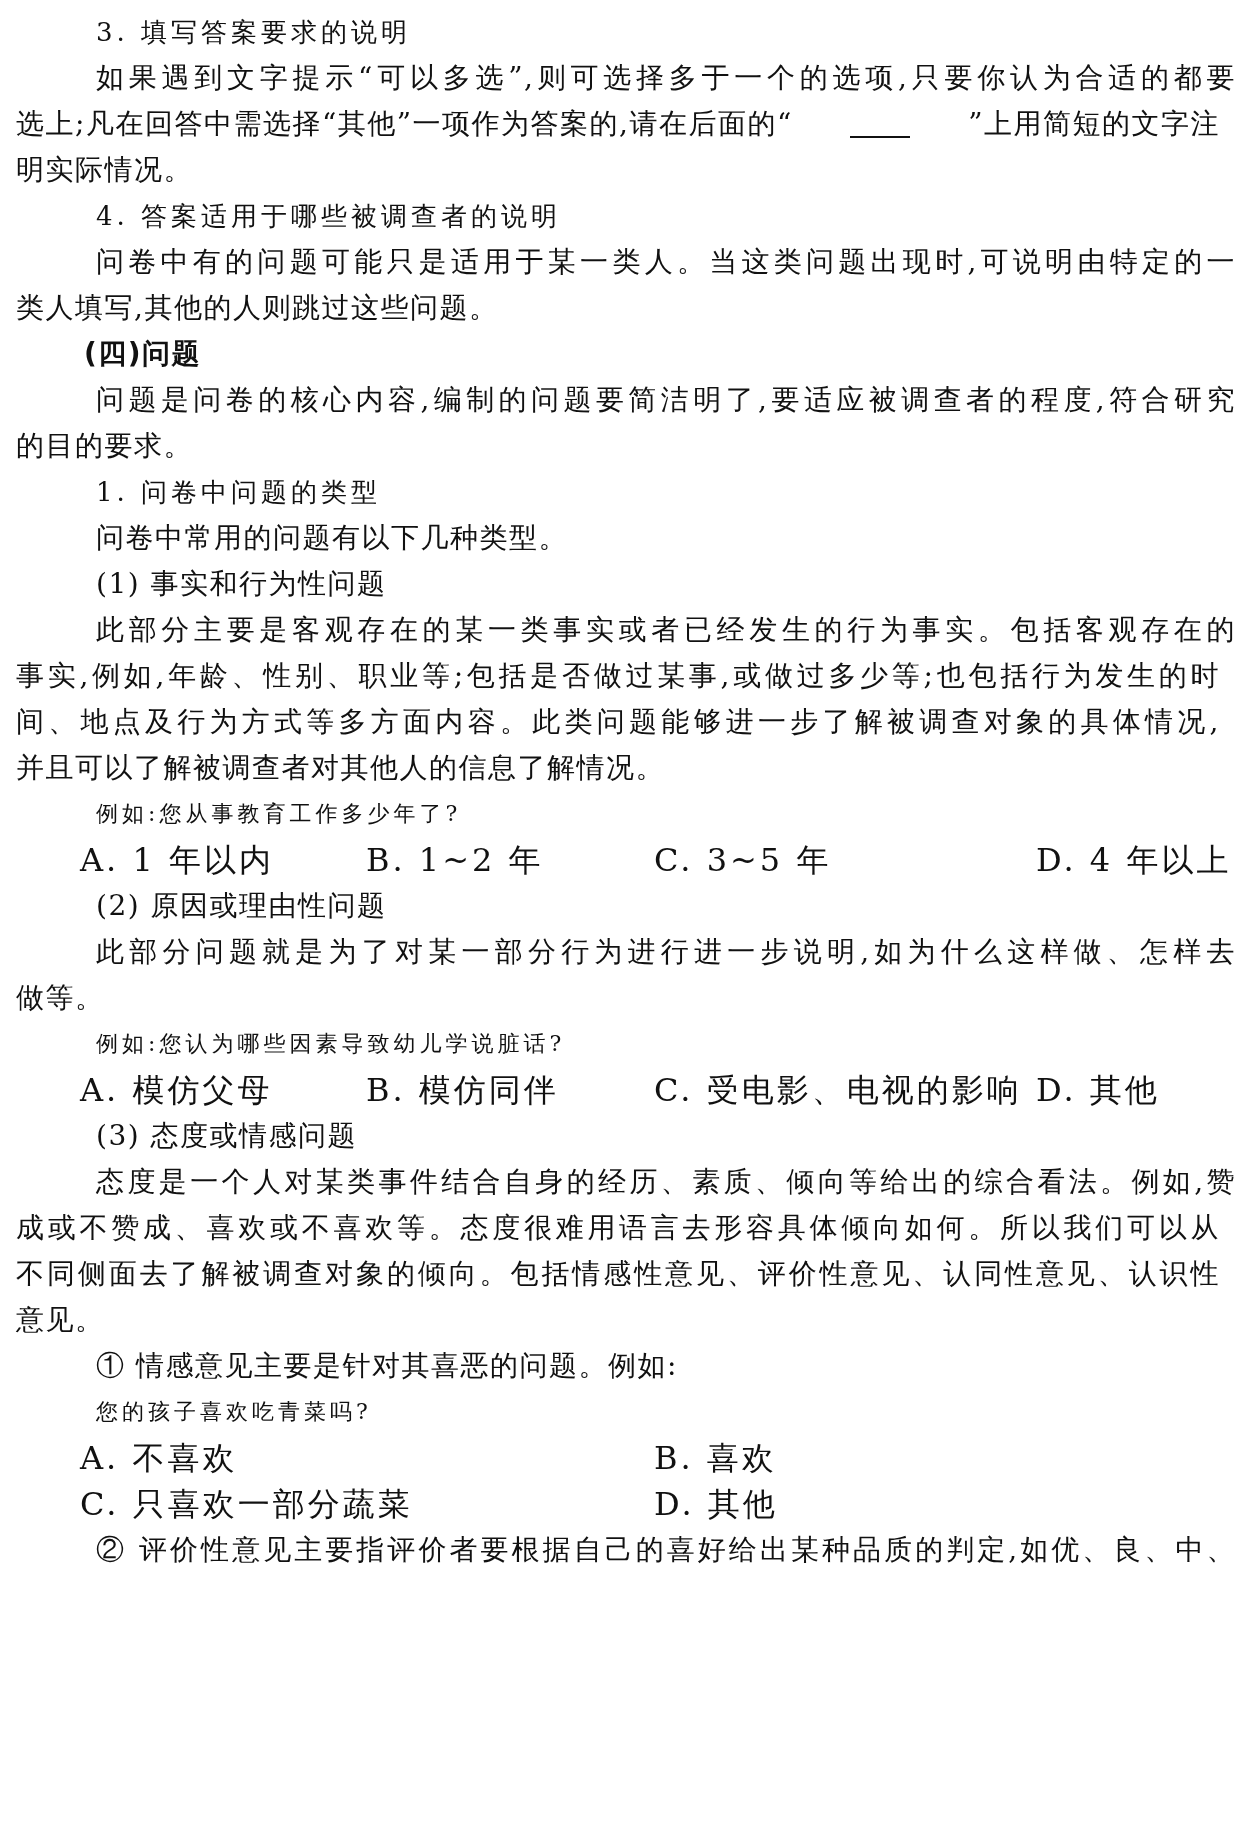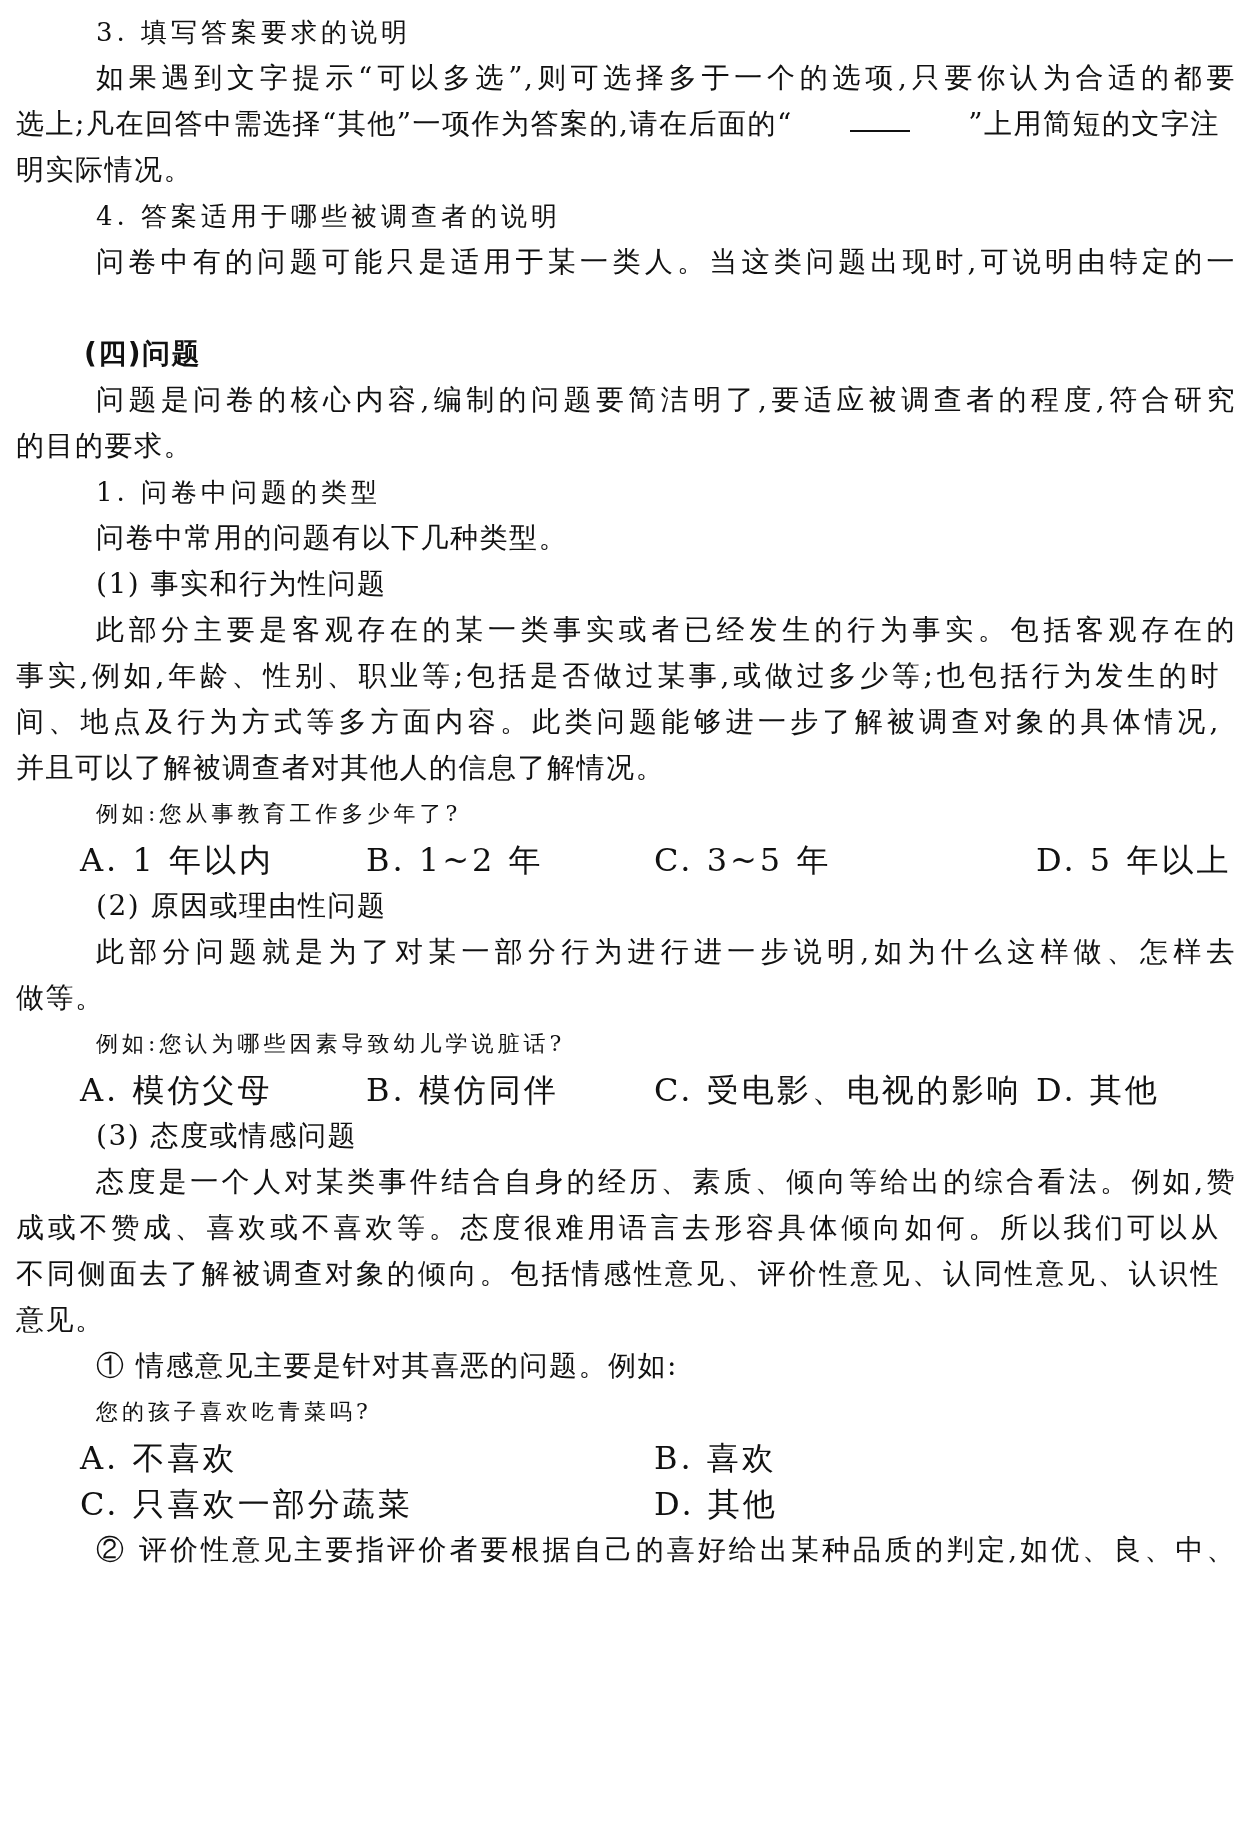--- a/index.html
+++ b/index.html
@@ -75,31 +75,32 @@
 </style>
 </head>
 <body>
 
 <div class="page">
 
   <div class="line heading-small indent" style="top:12px">3. 填写答案要求的说明</div>
 
   <div class="line indent justify" style="top:58px">如果遇到文字提示“可以多选”,则可选择多于一个的选项,只要你认为合适的都要</div>
   <div class="line" style="top:104px; width:1204px">
-    <span style="display:flex; justify-content:space-between; width:1204px;">
+    <span style="display:flex; justify-content:space-between; width:1204px;align-items:center;">
       <span>选上;凡在回答中需选择“其他”一项作为答案的,请在后面的“</span>
         <span class="blank"></span>
         <span>”上用简短的文字注</span>
     </span>
   </div>
   <div class="line" style="top:150px">明实际情况。</div>
 
   <div class="line heading-small indent" style="top:196px">4. 答案适用于哪些被调查者的说明</div>
 
   <div class="line indent justify" style="top:242px">问卷中有的问题可能只是适用于某一类人。当这类问题出现时,可说明由特定的一</div>
+  <div class="line" style="top:288px">类人填写,其他的人则跳过这些问题。</div>
 
   <div class="line heading-bold" style="top:334px">(四)问题</div>
 
   <div class="line indent justify" style="top:380px">问题是问卷的核心内容,编制的问题要简洁明了,要适应被调查者的程度,符合研究</div>
   <div class="line" style="top:426px">的目的要求。</div>
 
   <div class="line heading-small indent" style="top:472px">1. 问卷中问题的类型</div>
 
   <div class="line indent" style="top:518px">问卷中常用的问题有以下几种类型。</div>
 
@@ -108,21 +109,21 @@
   <div class="line indent justify" style="top:610px">此部分主要是客观存在的某一类事实或者已经发生的行为事实。包括客观存在的</div>
   <div class="line justify" style="top:656px">事实,例如,年龄、性别、职业等;包括是否做过某事,或做过多少等;也包括行为发生的时</div>
   <div class="line justify" style="top:702px">间、地点及行为方式等多方面内容。此类问题能够进一步了解被调查对象的具体情况,</div>
   <div class="line" style="top:748px">并且可以了解被调查者对其他人的信息了解情况。</div>
 
   <div class="line example indent" style="top:794px">例如:您从事教育工作多少年了?</div>
   <div class="opts" style="top:840px">
     <span class="opt" style="left:0px">A. 1 年以内</span>
     <span class="opt" style="left:286px">B. 1~2 年</span>
     <span class="opt" style="left:574px">C. 3~5 年</span>
-    <span class="opt" style="left:956px">D. 5 年以上</span>
+    <span class="opt" style="left:956px">D. 4 年以上</span>
   </div>
 
   <div class="line indent" style="top:886px">(2) 原因或理由性问题</div>
 
   <div class="line indent justify" style="top:932px">此部分问题就是为了对某一部分行为进行进一步说明,如为什么这样做、怎样去</div>
   <div class="line" style="top:978px">做等。</div>
 
   <div class="line example indent" style="top:1024px">例如:您认为哪些因素导致幼儿学说脏话?</div>
   <div class="opts" style="top:1070px">
     <span class="opt" style="left:0px">A. 模仿父母</span>

